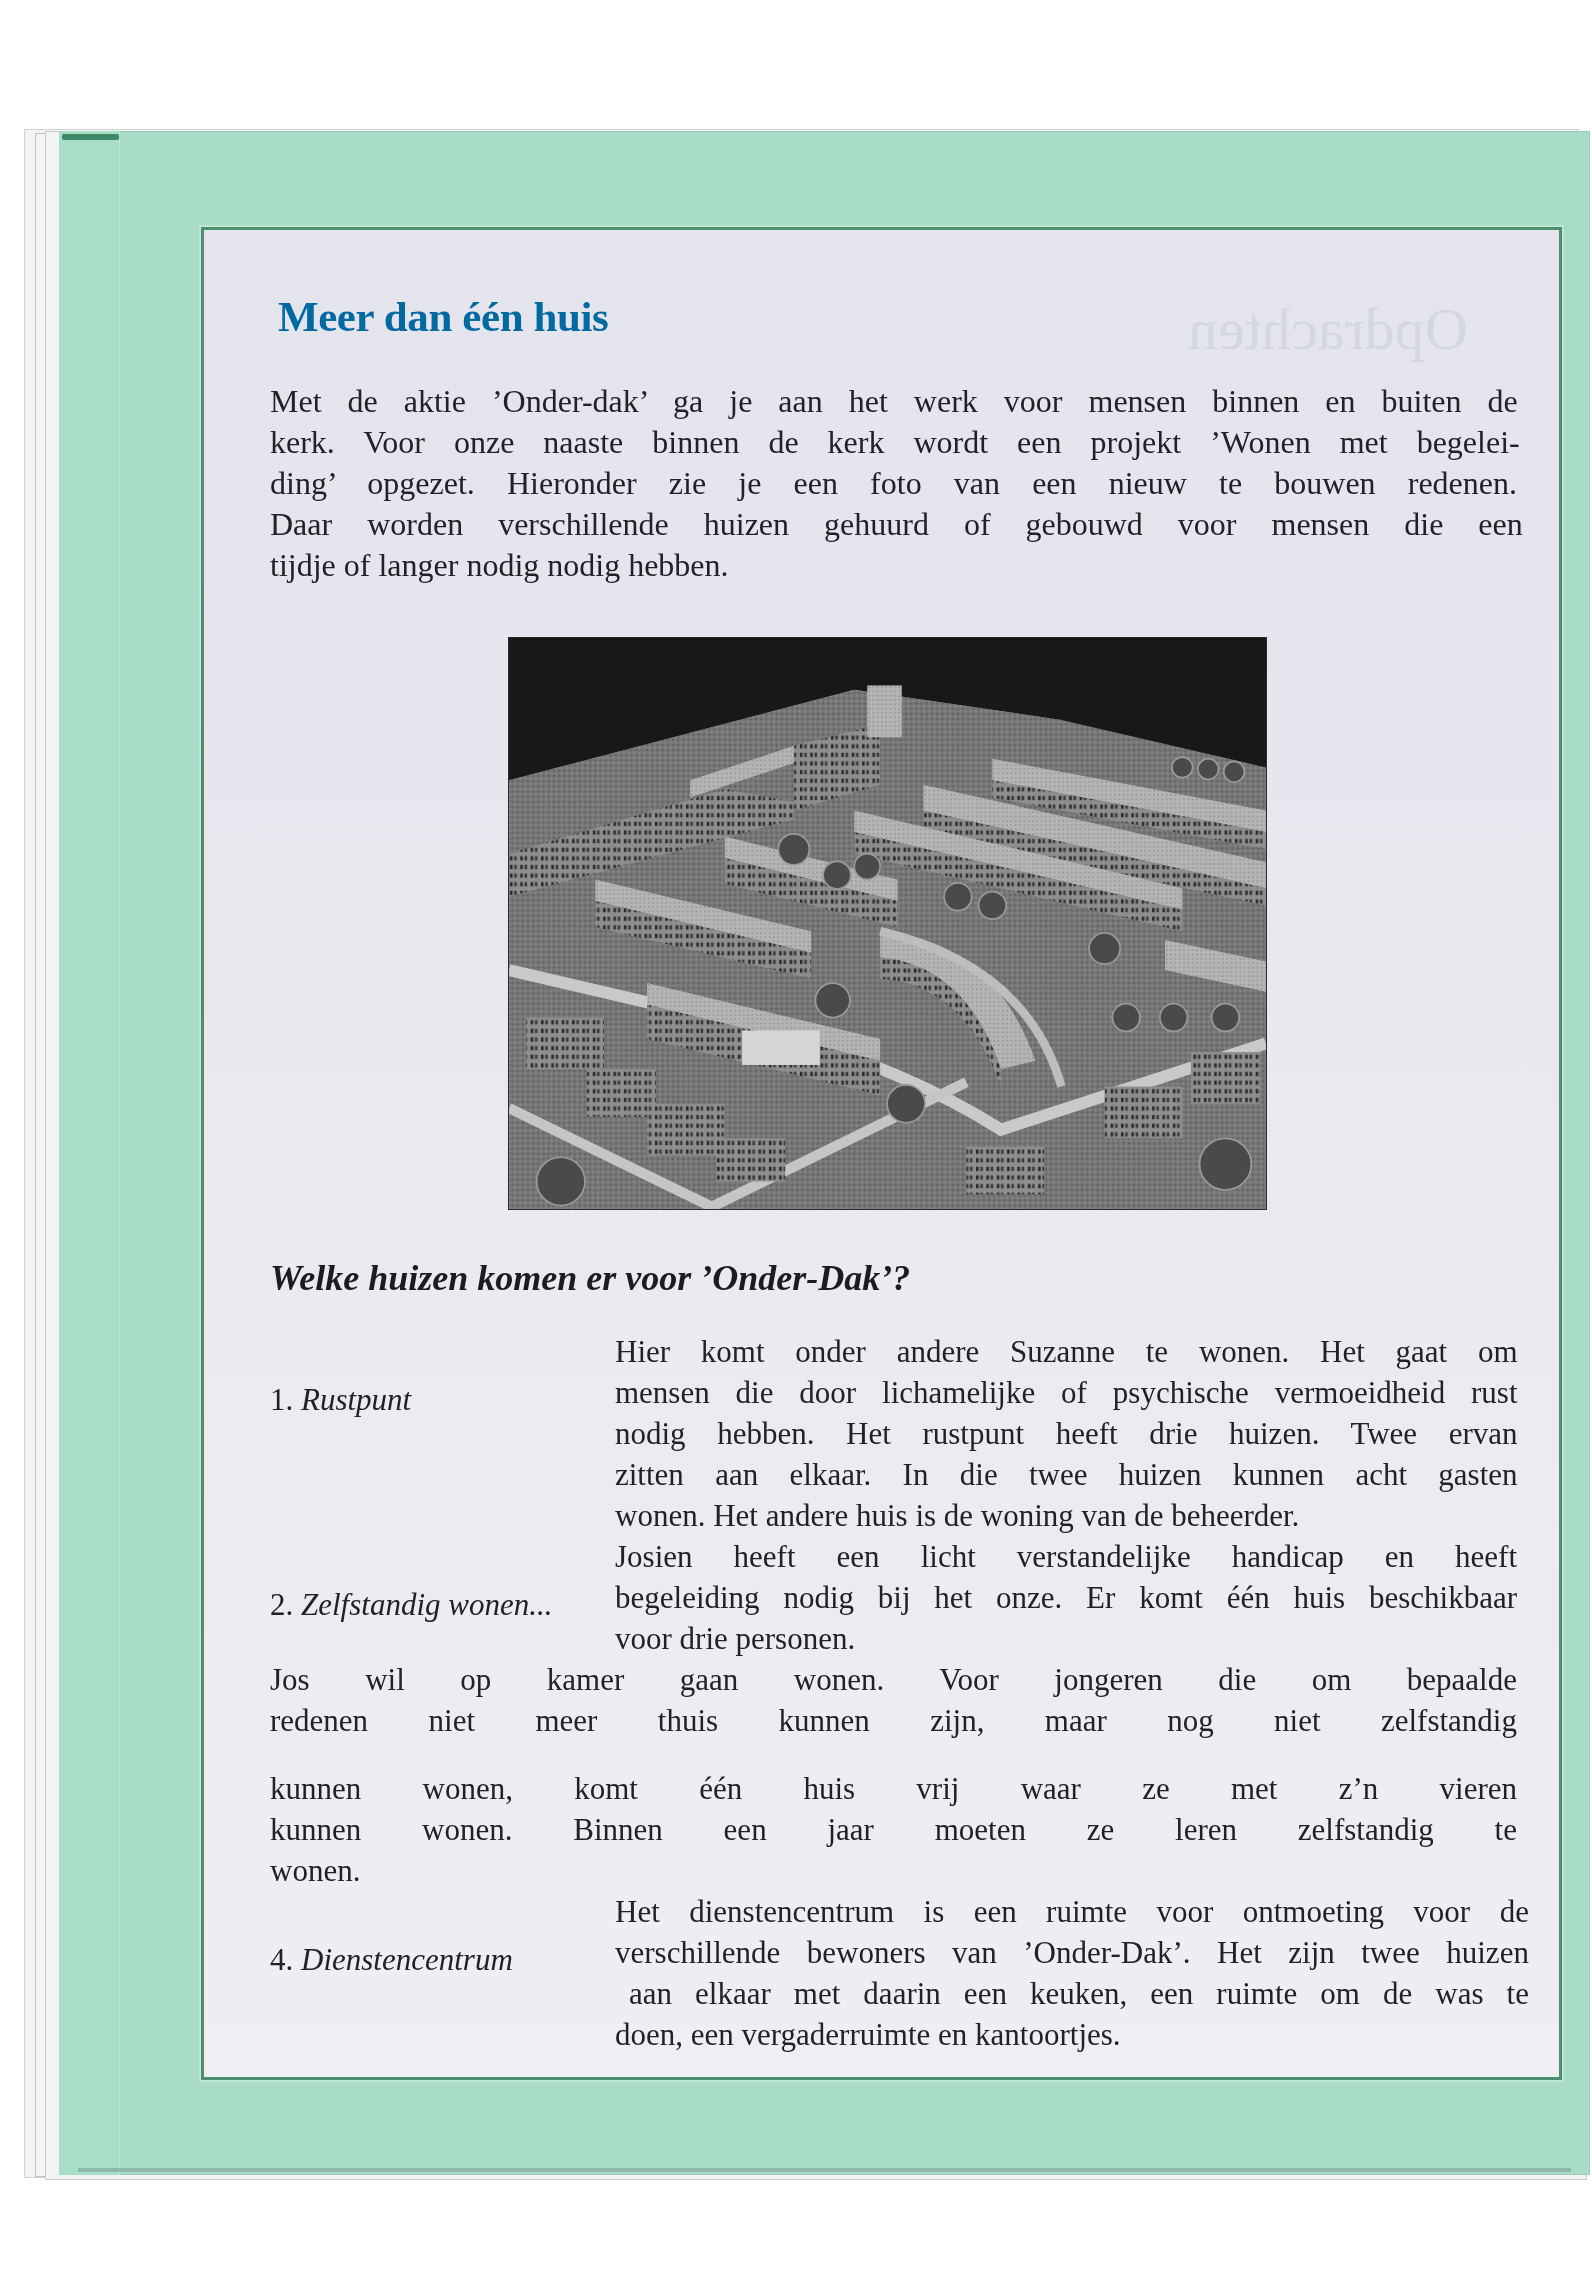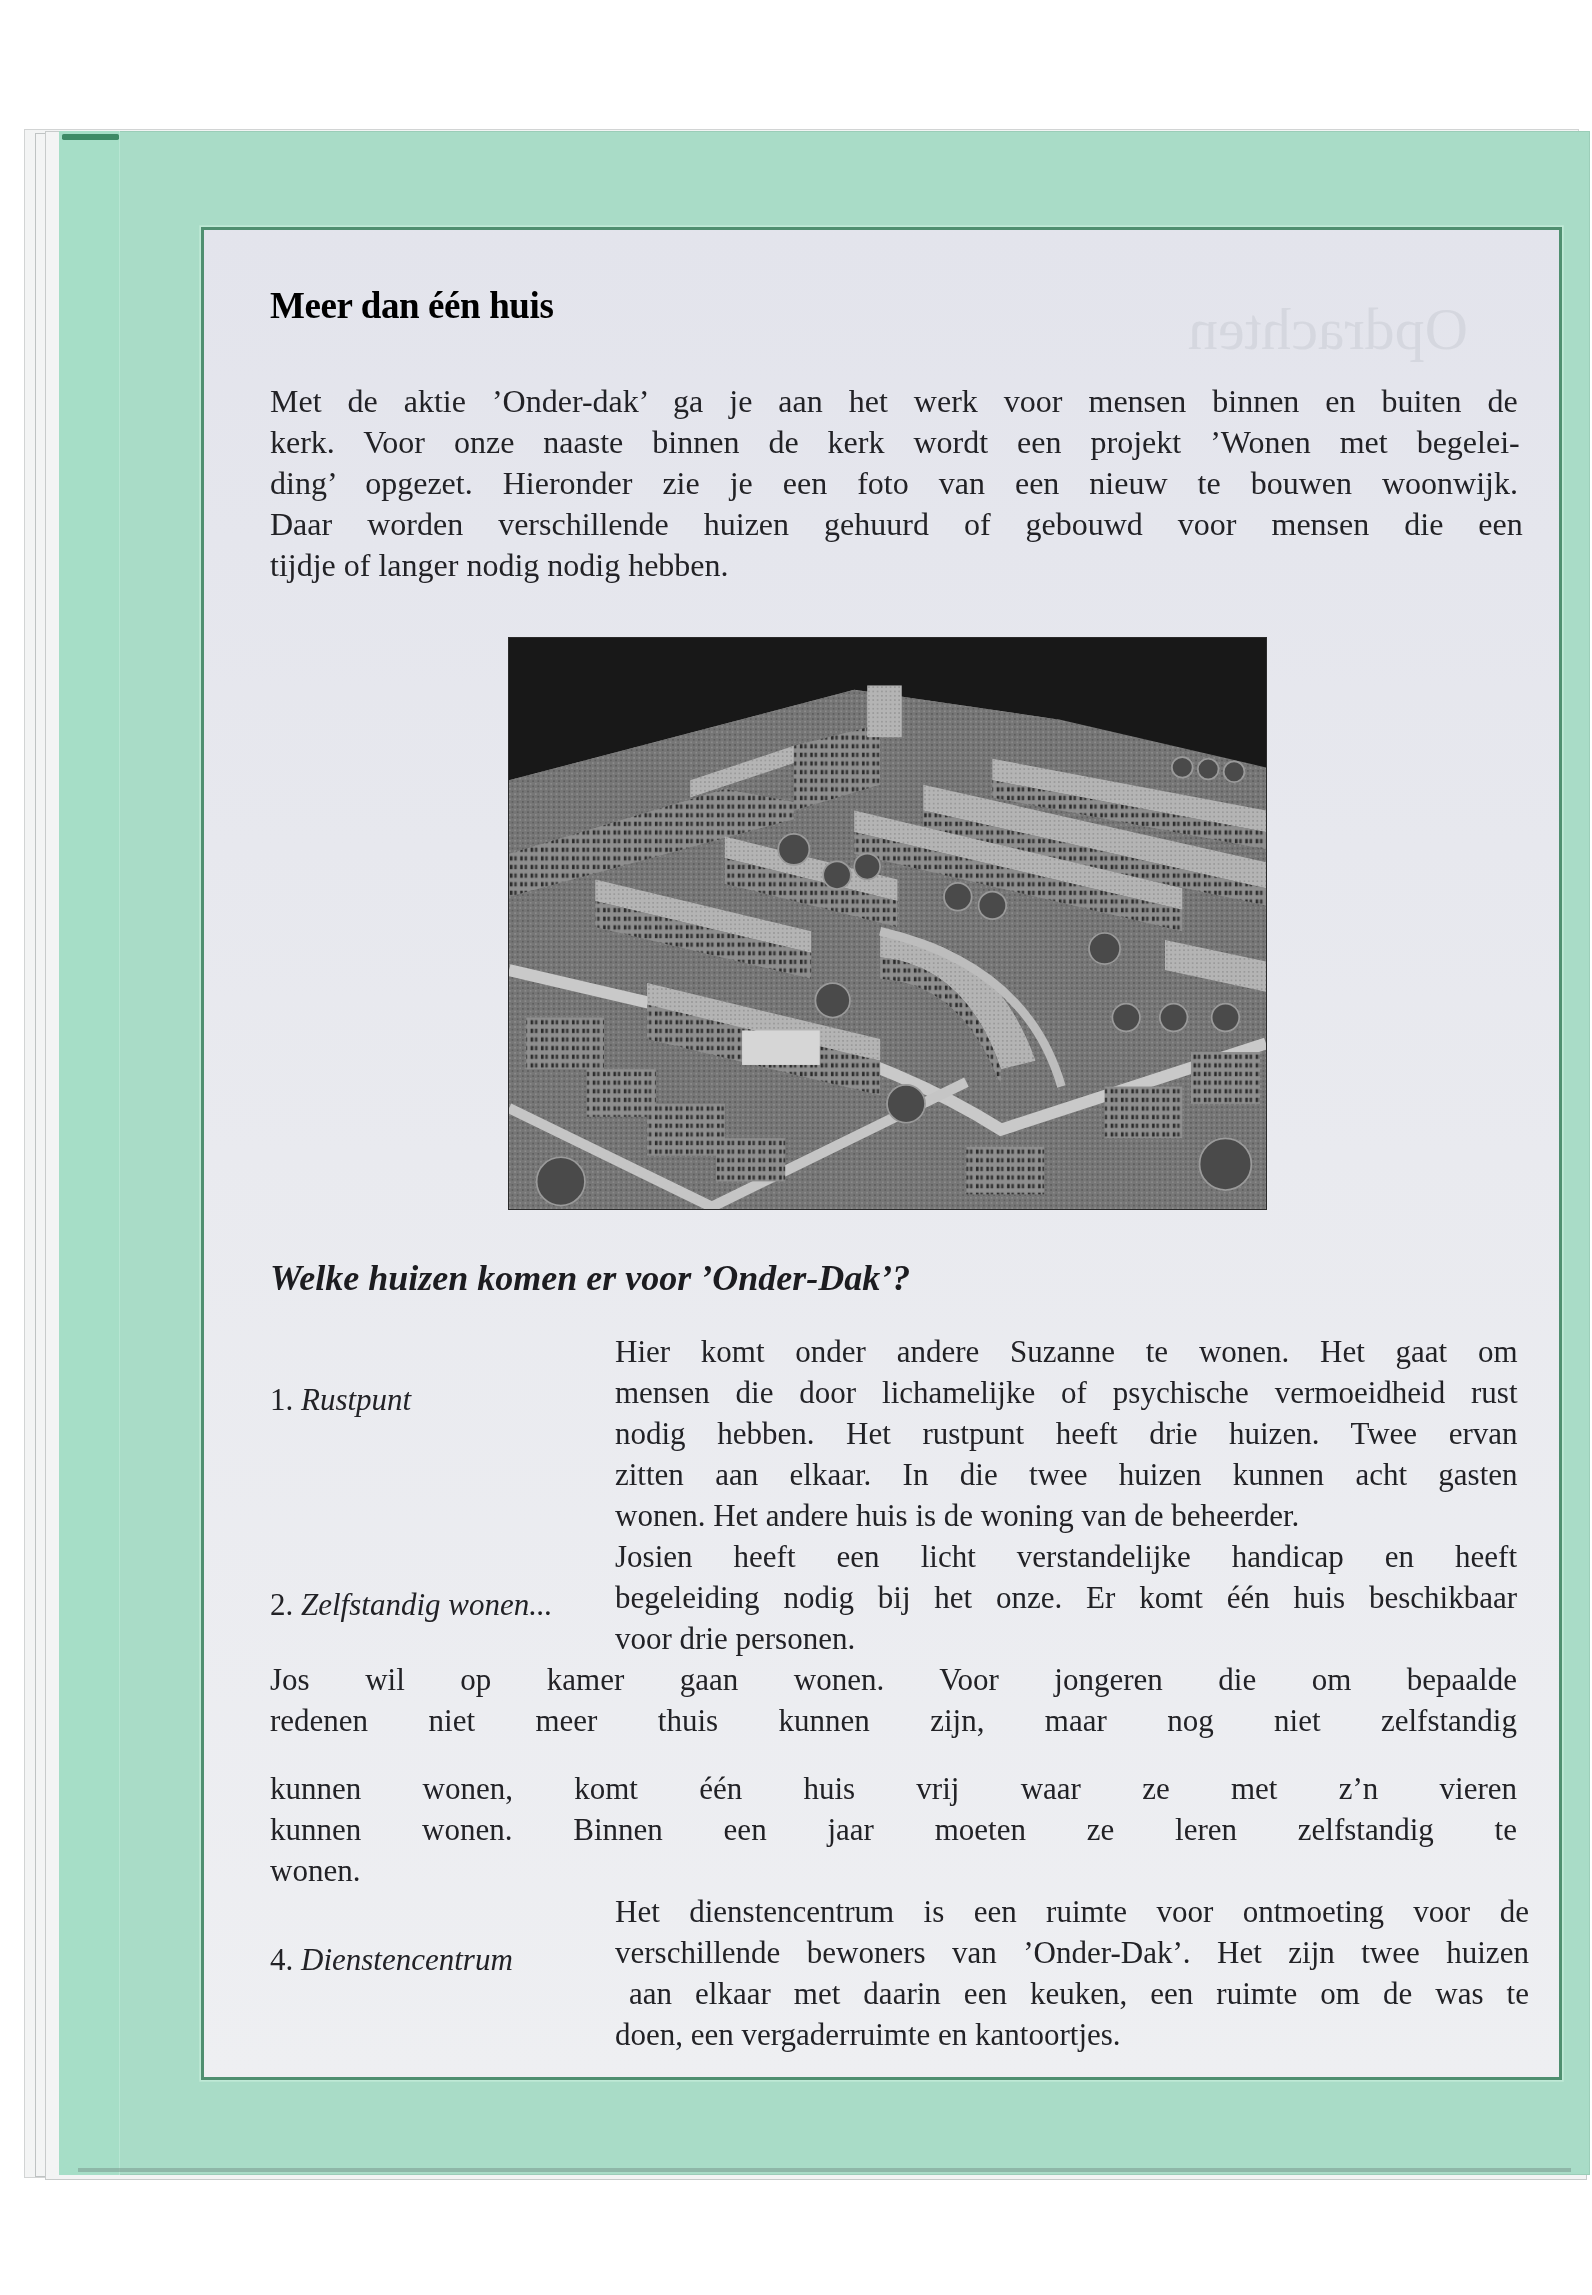--- a/index.html
+++ b/index.html
@@ -37,22 +37,22 @@
     position: absolute; left: 201px; top: 227px; width: 1355px; height: 1847px;
     background: #e8e9ef;
     border: 3.5px solid #4f8f70;
     box-shadow: 0 0 0 1.7px #bfe9d6;
   }
   .panel-inner { position: absolute; left: 0; top: 0; right: 0; bottom: 0;
     background: linear-gradient(180deg, #e3e4ec 0%, #e9eaef 50%, #eeeff2 100%); }
 
   .title {
     position: absolute; left: 66px; top: 54px;
-    font-size: 37px; font-weight: bold; letter-spacing: -0.4px;
-    color: #000000; margin: 0; white-space: nowrap;
+    font-size: 43px; font-weight: bold; letter-spacing: -0.4px;
+    color: #0369a1; margin: 8px; white-space: nowrap;
   }
   .intro {
     position: absolute; left: 66px; top: 151px; width: 1247px;
     font-size: 32px; line-height: 41px; text-align: justify;
     color: #222226; margin: 0;
   }
   .intro .line { display: block; text-align: justify; text-align-last: justify; white-space: nowrap; }
   .intro .line.last { text-align-last: left; }
 
   
@@ -103,21 +103,21 @@
 <div class="panel">
   <div class="panel-inner"></div>
 
   <div class="ghost" style="left:984px; top:-177px; top:65px;">Opdrachten</div>
 
   <h1 class="title">Meer dan één huis</h1>
 
   <div class="intro">
     <span class="line" style="white-space: nowrap; word-spacing: 18px;">Met de aktie ’Onder-dak’ ga je aan het werk voor mensen binnen en buiten de</span>
     <span class="line" style="white-space: nowrap; word-spacing: 21px;">kerk. Voor onze naaste binnen de kerk wordt een projekt ’Wonen met begelei-</span>
-    <span class="line" style="white-space: nowrap; word-spacing: 22px;">ding’ opgezet. Hieronder zie je een foto van een nieuw te bouwen woonwijk.</span>
+    <span class="line" style="white-space: nowrap; word-spacing: 22px;">ding’ opgezet. Hieronder zie je een foto van een nieuw te bouwen redenen.</span>
     <span class="line" style="white-space: nowrap; word-spacing: 27px;">Daar worden verschillende huizen gehuurd of gebouwd voor mensen die een</span>
     <span class="line last">tijdje of langer nodig nodig hebben.</span>
   </div>
 
   <div class="photo" title="Maquette / aerial view of a new-build residential neighbourhood (black and white)">
     <svg viewBox="0 0 877 662" preserveAspectRatio="none">
       <defs>
         <pattern id="grain" width="6" height="6" patternUnits="userSpaceOnUse">
           <rect width="6" height="6" fill="#767676"></rect>
           <rect x="0" y="0" width="2" height="2" fill="#8a8a8a"></rect>

